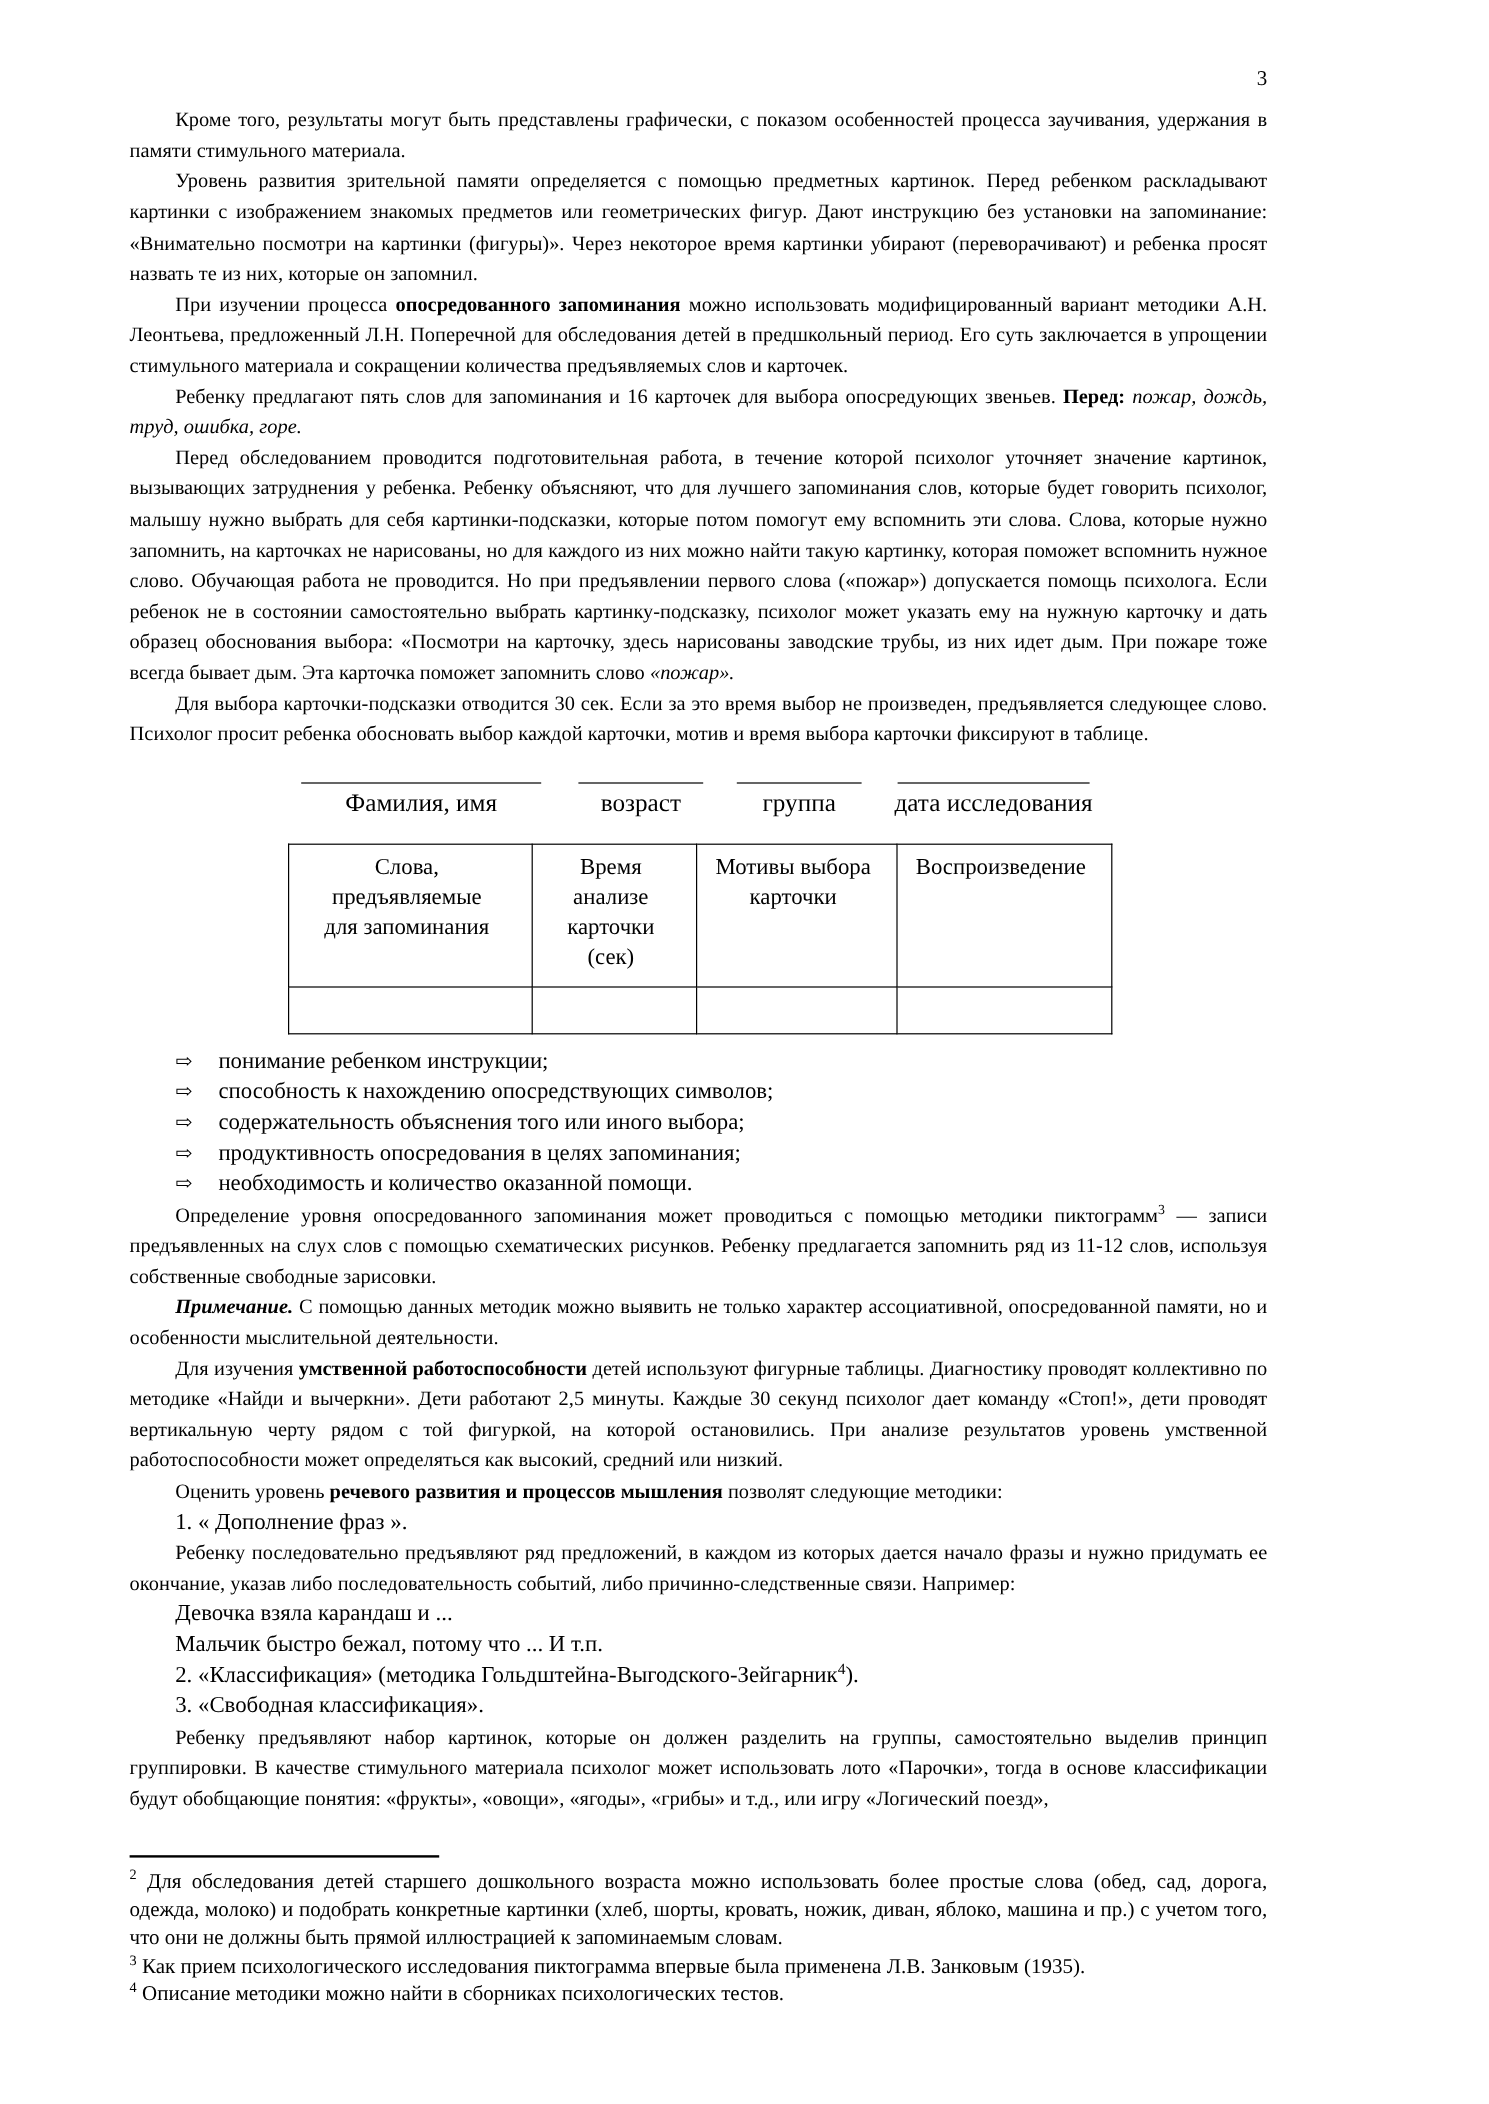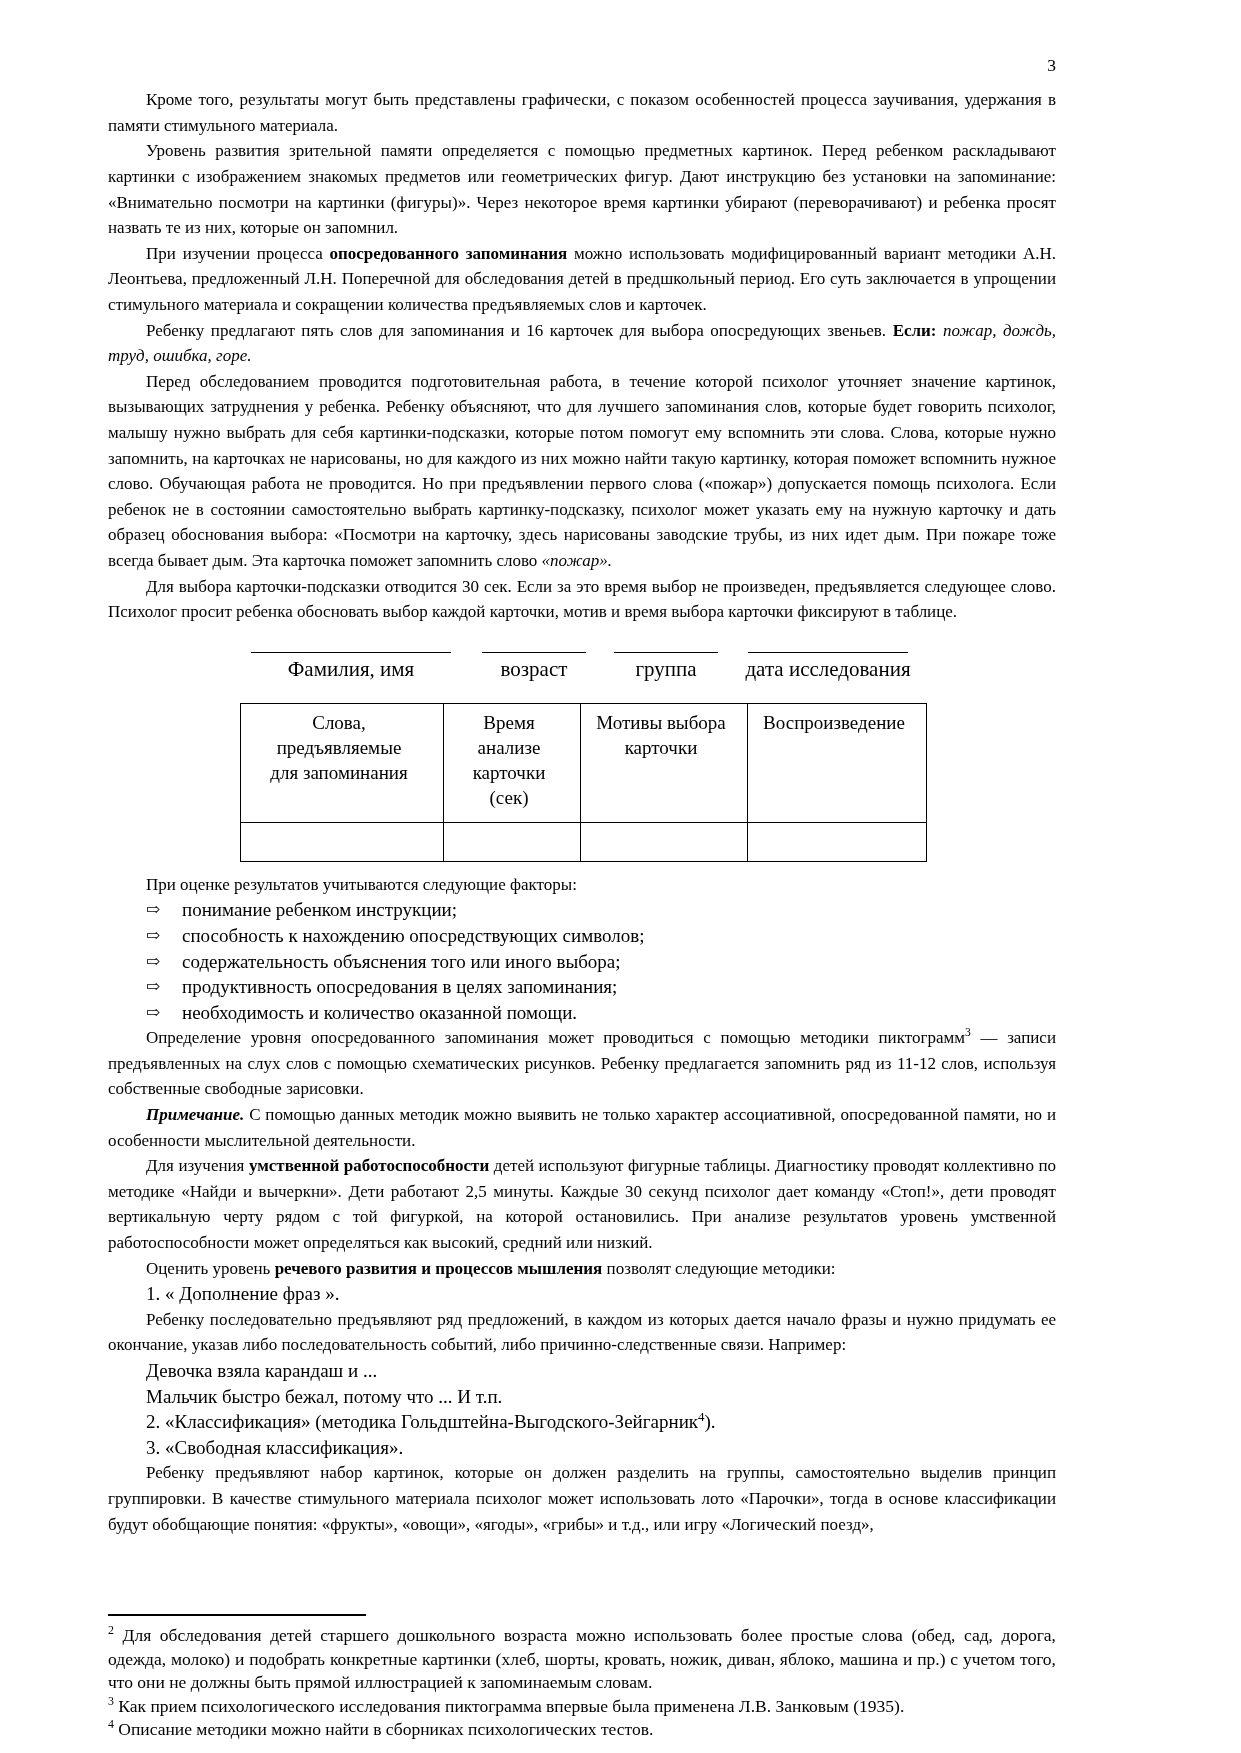--- a/index.html
+++ b/index.html
@@ -138,21 +138,21 @@
     font-size: 19px;
     line-height: 25.6px;
     text-indent: 38px;
     text-align: left;
   }
 
   
   .footnotes {
     position: absolute;
     left: 108px;
-    top: 1614px;
+    top: 1546px;
     width: 948px;
   }
   .fn-rule {
     border-top: 2px solid #000;
     width: 258px;
     height: 0;
     margin: 0 0 8px 0;
   }
   p.footnote {
     margin: 0;
@@ -171,21 +171,21 @@
   <div class="content">
 
     <div class="page-number">3</div>
 
     <p class="para">Кроме того, результаты могут быть представлены графически, с показом особенностей процесса заучивания, удержания в памяти стимульного материала.</p>
 
     <p class="para">Уровень развития зрительной памяти определяется с помощью предметных картинок. Перед ребенком раскладывают картинки с изображением знакомых предметов или геометрических фигур. Дают инструкцию без установки на запоминание: «Внимательно посмотри на картинки (фигуры)». Через некоторое время картинки убирают (переворачивают) и ребенка просят назвать те из них, которые он запомнил.</p>
 
     <p class="para"><span>При изучении процесса </span><b>опосредованного запоминания</b><span> можно использовать модифицированный вариант методики А.Н. Леонтьева, предложенный Л.Н. Поперечной для обследования детей в предшкольный период. Его суть заключается в упрощении стимульного материала и сокращении количества предъявляемых слов и карточек.</span></p>
 
-    <p class="para"><span>Ребенку предлагают пять слов для запоминания и 16 карточек для выбора опосредующих звеньев. </span><b>Если:</b><i> пожар, дождь, труд, ошибка, горе.</i></p>
+    <p class="para"><span>Ребенку предлагают пять слов для запоминания и 16 карточек для выбора опосредующих звеньев. </span><b>Перед:</b><i> пожар, дождь, труд, ошибка, горе.</i></p>
 
 
     <p class="para"><span>Перед обследованием проводится подготовительная работа, в течение которой психолог уточняет значение картинок, вызывающих затруднения у ребенка. Ребенку объясняют, что для лучшего запоминания слов, которые будет говорить психолог, малышу нужно выбрать для себя картинки-подсказки, которые потом помогут ему вспомнить эти слова. Слова, которые нужно запомнить, на карточках не нарисованы, но для каждого из них можно найти такую картинку, которая поможет вспомнить нужное слово. Обучающая работа не проводится. Но при предъявлении первого слова («пожар») допускается помощь психолога. Если ребенок не в состоянии самостоятельно выбрать картинку-подсказку, психолог может указать ему на нужную карточку и дать образец обоснования выбора: «Посмотри на карточку, здесь нарисованы заводские трубы, из них идет дым. При пожаре тоже всегда бывает дым. Эта карточка поможет запомнить слово </span><i>«пожар».</i></p>
 
     <p class="para">Для выбора карточки-подсказки отводится 30 сек. Если за это время выбор не произведен, предъявляется следующее слово. Психолог просит ребенка обосновать выбор каждой карточки, мотив и время выбора карточки фиксируют в таблице.</p>
 
     <div class="formline-wrap">
       <div class="formline">
         <div class="field f-name">
           <div class="rule"></div>
@@ -234,21 +234,20 @@
           <tr>
             <td class="col1"></td>
             <td class="col2"></td>
             <td class="col3"></td>
             <td class="col4"></td>
           </tr>
         </tbody>
       </table>
     </div>
 
-    <p class="para">При оценке результатов учитываются следующие факторы:</p>
 
     <ul class="arrow-list">
       <li><span class="marker">⇨</span><span>понимание ребенком инструкции;</span></li>
       <li><span class="marker">⇨</span><span>способность к нахождению опосредствующих символов;</span></li>
       <li><span class="marker">⇨</span><span>содержательность объяснения того или иного выбора;</span></li>
       <li><span class="marker">⇨</span><span>продуктивность опосредования в целях запоминания;</span></li>
       <li><span class="marker">⇨</span><span>необходимость и количество оказанной помощи.</span></li>
     </ul>
 
     <p class="para"><span>Определение уровня опосредованного запоминания может проводиться с помощью методики пиктограмм</span><sup>3</sup><span> — записи предъявленных на слух слов с помощью схематических рисунков. Ребенку предлагается запомнить ряд из 11-12 слов, используя собственные свободные зарисовки.</span></p>

